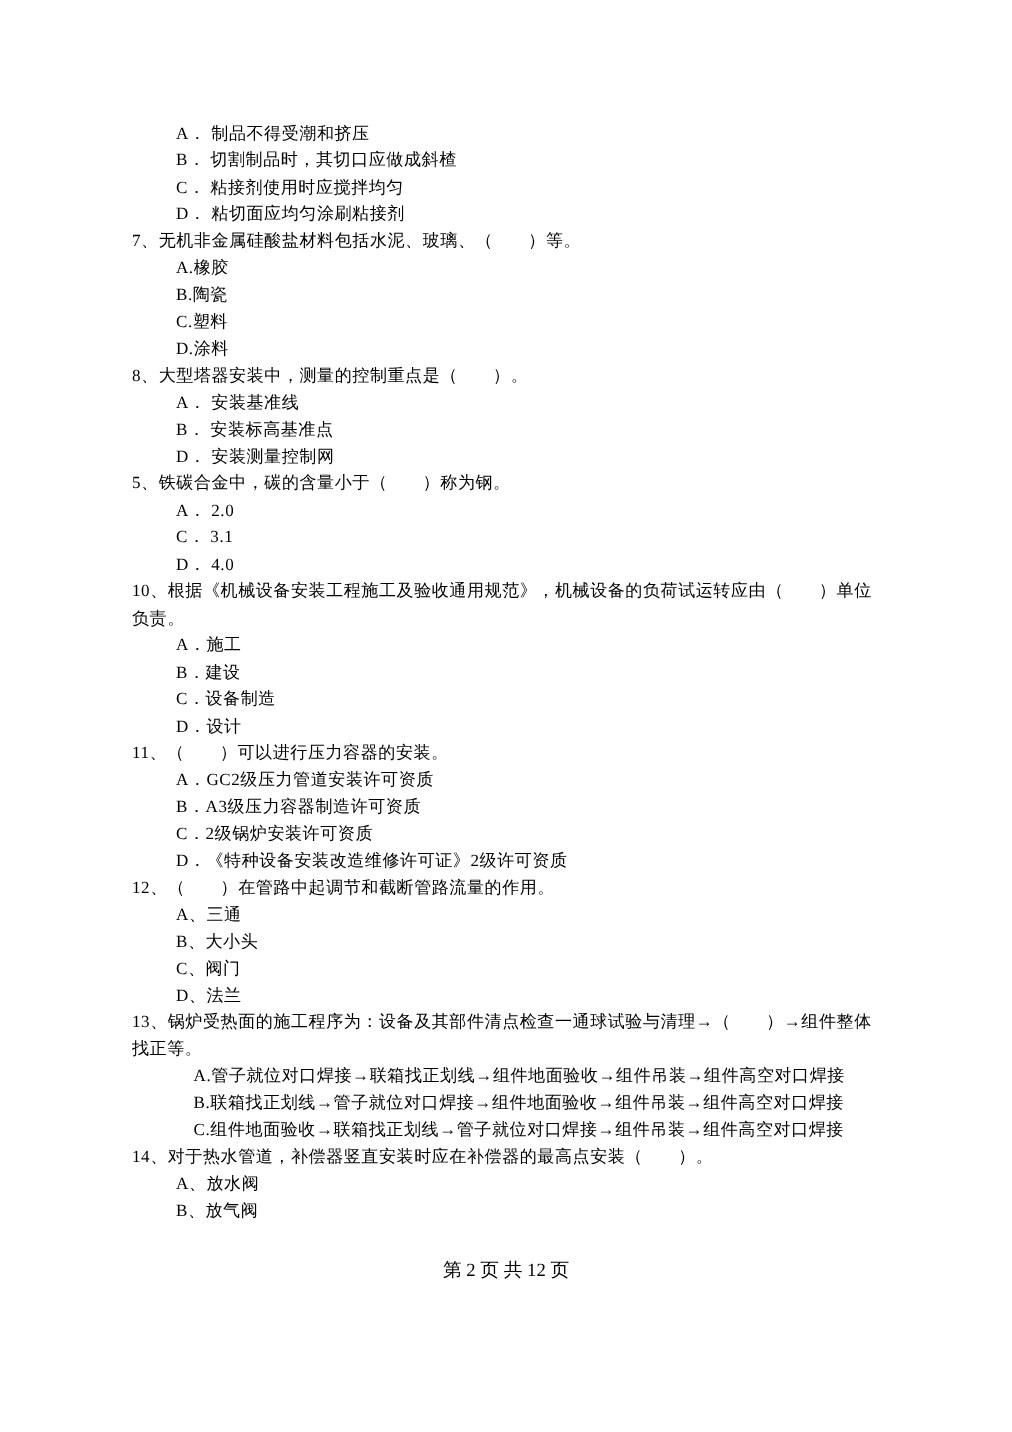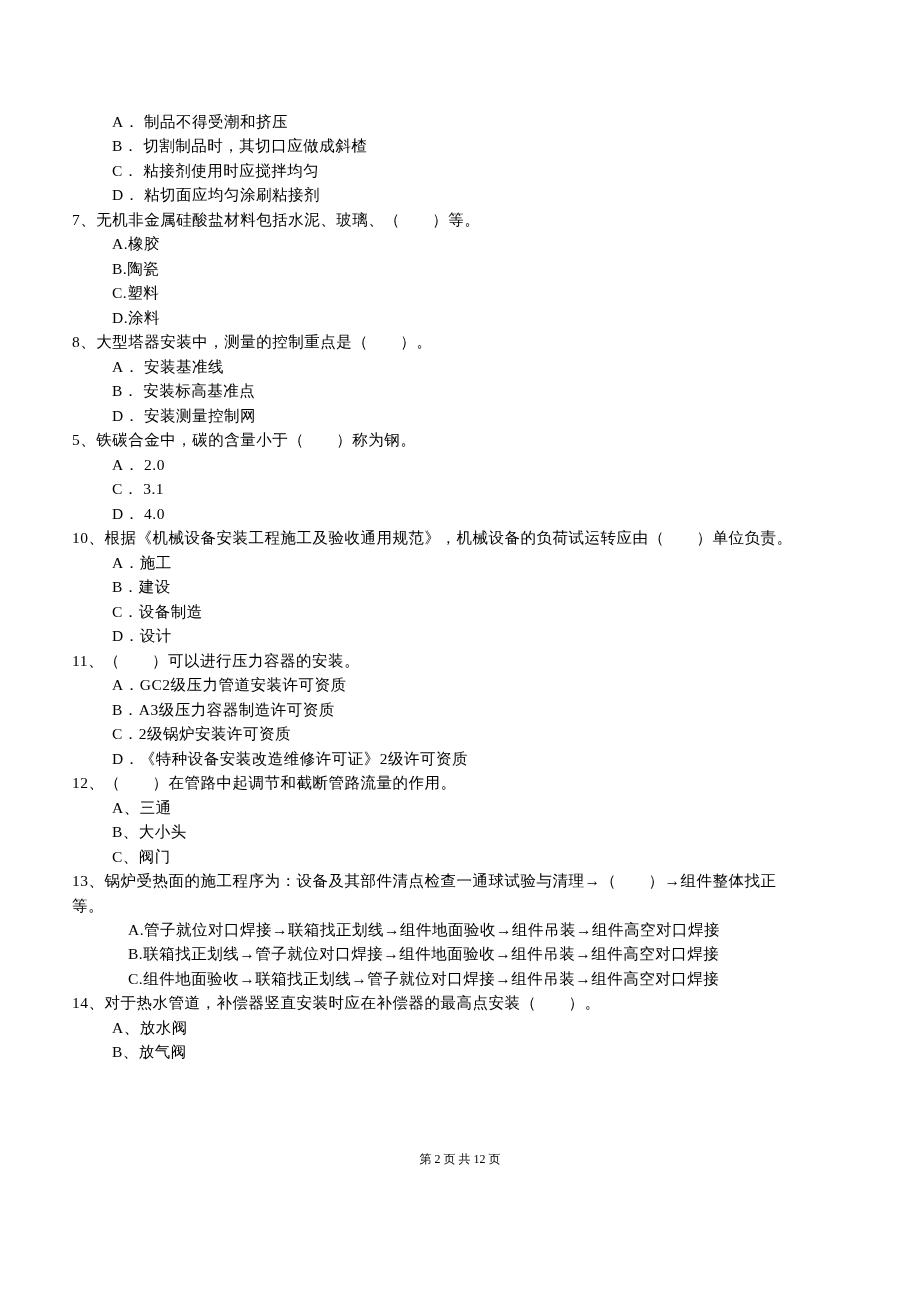--- a/index.html
+++ b/index.html
@@ -9,41 +9,41 @@
     font-family: "SimSun", "宋体", serif;
     font-size: 15.5px;
     color: #000;
     line-height: 1.58;
   }
   .page {
     width: 920px;
     height: 1215px;
     position: relative;
     box-sizing: border-box;
-    padding: 110px 120px 0 72px;
+    padding: 110px 120px 0 120px;
   }
   .content {
     letter-spacing: 0.5px;
   }
   .option {
     padding-left: 40px;
   }
   .option-wide {
     padding-left: 56px;
   }
   .question {
     padding-left: 0;
   }
   .footer {
     position: absolute;
     bottom: 46px;
     width: 100%;
     left: 0;
     text-align: center;
-    font-size: 12px;
+    font-size: 17px;
   }
 </style>
 </head>
 <body>
 
 <div class="page">
   <div class="content">
 
     <div class="option">A． 制品不得受潮和挤压</div>
     <div class="option">B． 切割制品时，其切口应做成斜楂</div>
@@ -75,20 +75,21 @@
     <div class="question">11、（　　）可以进行压力容器的安装。</div>
     <div class="option">A．GC2级压力管道安装许可资质</div>
     <div class="option">B．A3级压力容器制造许可资质</div>
     <div class="option">C．2级锅炉安装许可资质</div>
     <div class="option">D．《特种设备安装改造维修许可证》2级许可资质</div>
 
     <div class="question">12、（　　）在管路中起调节和截断管路流量的作用。</div>
     <div class="option">A、三通</div>
     <div class="option">B、大小头</div>
     <div class="option">C、阀门</div>
+    <div class="option">D、法兰</div>
 
     <div class="question">13、锅炉受热面的施工程序为：设备及其部件清点检查一通球试验与清理→（　　）→组件整体找正等。</div>
     <div class="option-wide">A.管子就位对口焊接→联箱找正划线→组件地面验收→组件吊装→组件高空对口焊接</div>
     <div class="option-wide">B.联箱找正划线→管子就位对口焊接→组件地面验收→组件吊装→组件高空对口焊接</div>
     <div class="option-wide">C.组件地面验收→联箱找正划线→管子就位对口焊接→组件吊装→组件高空对口焊接</div>
 
     <div class="question">14、对于热水管道，补偿器竖直安装时应在补偿器的最高点安装（　　）。</div>
     <div class="option">A、放水阀</div>
     <div class="option">B、放气阀</div>
 

